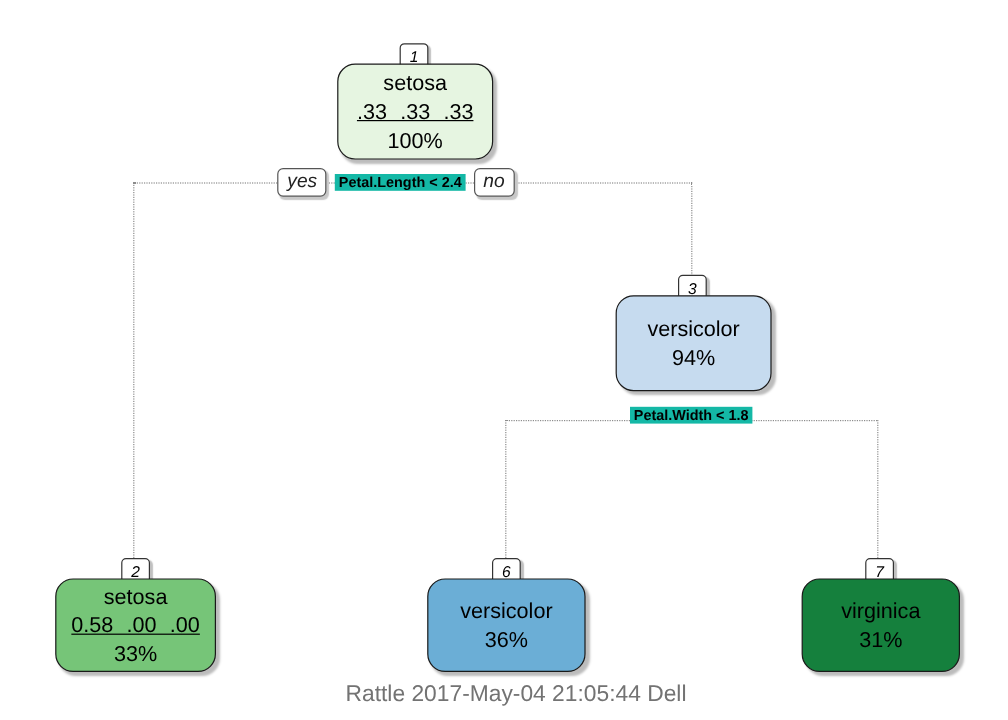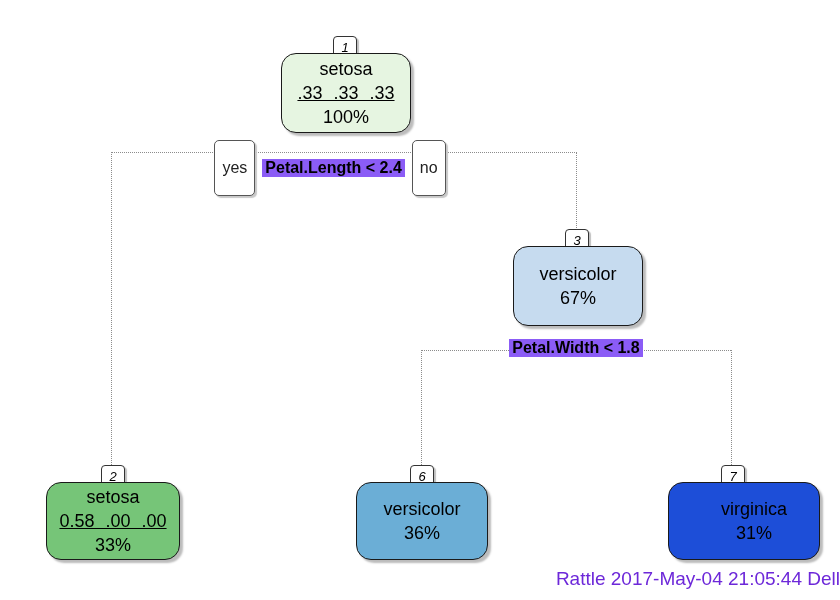--- a/index.html
+++ b/index.html
@@ -23,31 +23,31 @@
     position:absolute;width:22px;height:20px;background:#ffffff;border:1.2px solid #333;
     border-radius:4px;box-shadow:2px 2px 1px #c0c0c0;z-index:2;
     display:flex;align-items:center;justify-content:center;
     font-size:13px;font-style:italic;
   }
   
   .split-row{
     position:absolute;display:flex;align-items:center;justify-content:center;gap:7px;z-index:2;
   }
   .split-cond{
-    font-weight:bold;font-size:16px;background:#8b5cf6;padding:0 3px;white-space:nowrap;
+    font-weight:bold;font-size:12px;background:#14b8a6;padding:0 3px;white-space:nowrap;
   }
   .yn-badge{
     background:#ffffff;border:1.2px solid #555;border-radius:5px;
-    box-shadow:2px 2px 1px #c8c8c8;padding:16px 7px;height:22px;
+    box-shadow:2px 2px 1px #c8c8c8;padding:0 7px;height:22px;
     display:flex;align-items:center;justify-content:center;
-    font-size:16px;color:#222;
+    font-style:italic;font-size:16px;color:#222;
   }
   .caption{
-    position:absolute;left:20px;width:820px;top:568px;text-align:right;
-    font-size:19px;color:#6d28d9;z-index:1;
+    position:absolute;left:20px;width:820px;top:568px;text-align:center;
+    font-size:19px;color:#737373;z-index:1;
   }
 </style>
 </head>
 <body>
 
 <div class="canvas">
 
   <div class="hline" style="left:111px;top:152px;width:466px;"></div>
   <div class="vline" style="left:111px;top:152px;height:313px;"></div>
   <div class="vline" style="left:576px;top:152px;height:80px;"></div>
@@ -72,21 +72,21 @@
     <div class="node-label">setosa</div>
     <div class="node-values">.33 .33 .33</div>
     <div class="node-pct">100%</div>
   </div>
 
   <div class="node-badge" style="left:565px;top:229px;">
     <span>3</span>
   </div>
   <div class="node-box" style="left: 513px; top: 246px; width: 128px; height: 78px; background-color: rgb(198, 219, 239);">
     <div class="node-label">versicolor</div>
-    <div class="node-pct">67%</div>
+    <div class="node-pct">94%</div>
   </div>
 
   <div class="node-badge" style="left:101px;top:465px;">
     <span>2</span>
   </div>
   <div class="node-box" style="left: 46px; top: 482px; width: 132px; height: 76px; background-color: rgb(118, 197, 120);">
     <div class="node-label">setosa</div>
     <div class="node-values">0.58 .00 .00</div>
     <div class="node-pct">33%</div>
   </div>
@@ -95,20 +95,20 @@
     <span>6</span>
   </div>
   <div class="node-box" style="left: 356px; top: 482px; width: 130px; height: 76px; background-color: rgb(107, 174, 214);">
     <div class="node-label">versicolor</div>
     <div class="node-pct">36%</div>
   </div>
 
   <div class="node-badge" style="left:721px;top:465px;">
     <span>7</span>
   </div>
-  <div class="node-box" style="left: 668px; top: 482px; width: 130px; height: 76px; background-color: #1d4ed8; padding-left: 20px;">
+  <div class="node-box" style="left: 668px; top: 482px; width: 130px; height: 76px; background-color: #15803d;">
     <div class="node-label">virginica</div>
     <div class="node-pct">31%</div>
   </div>
 
   <div class="caption">Rattle 2017-May-04 21:05:44 Dell</div>
 
 </div>
 
 </body></html>

